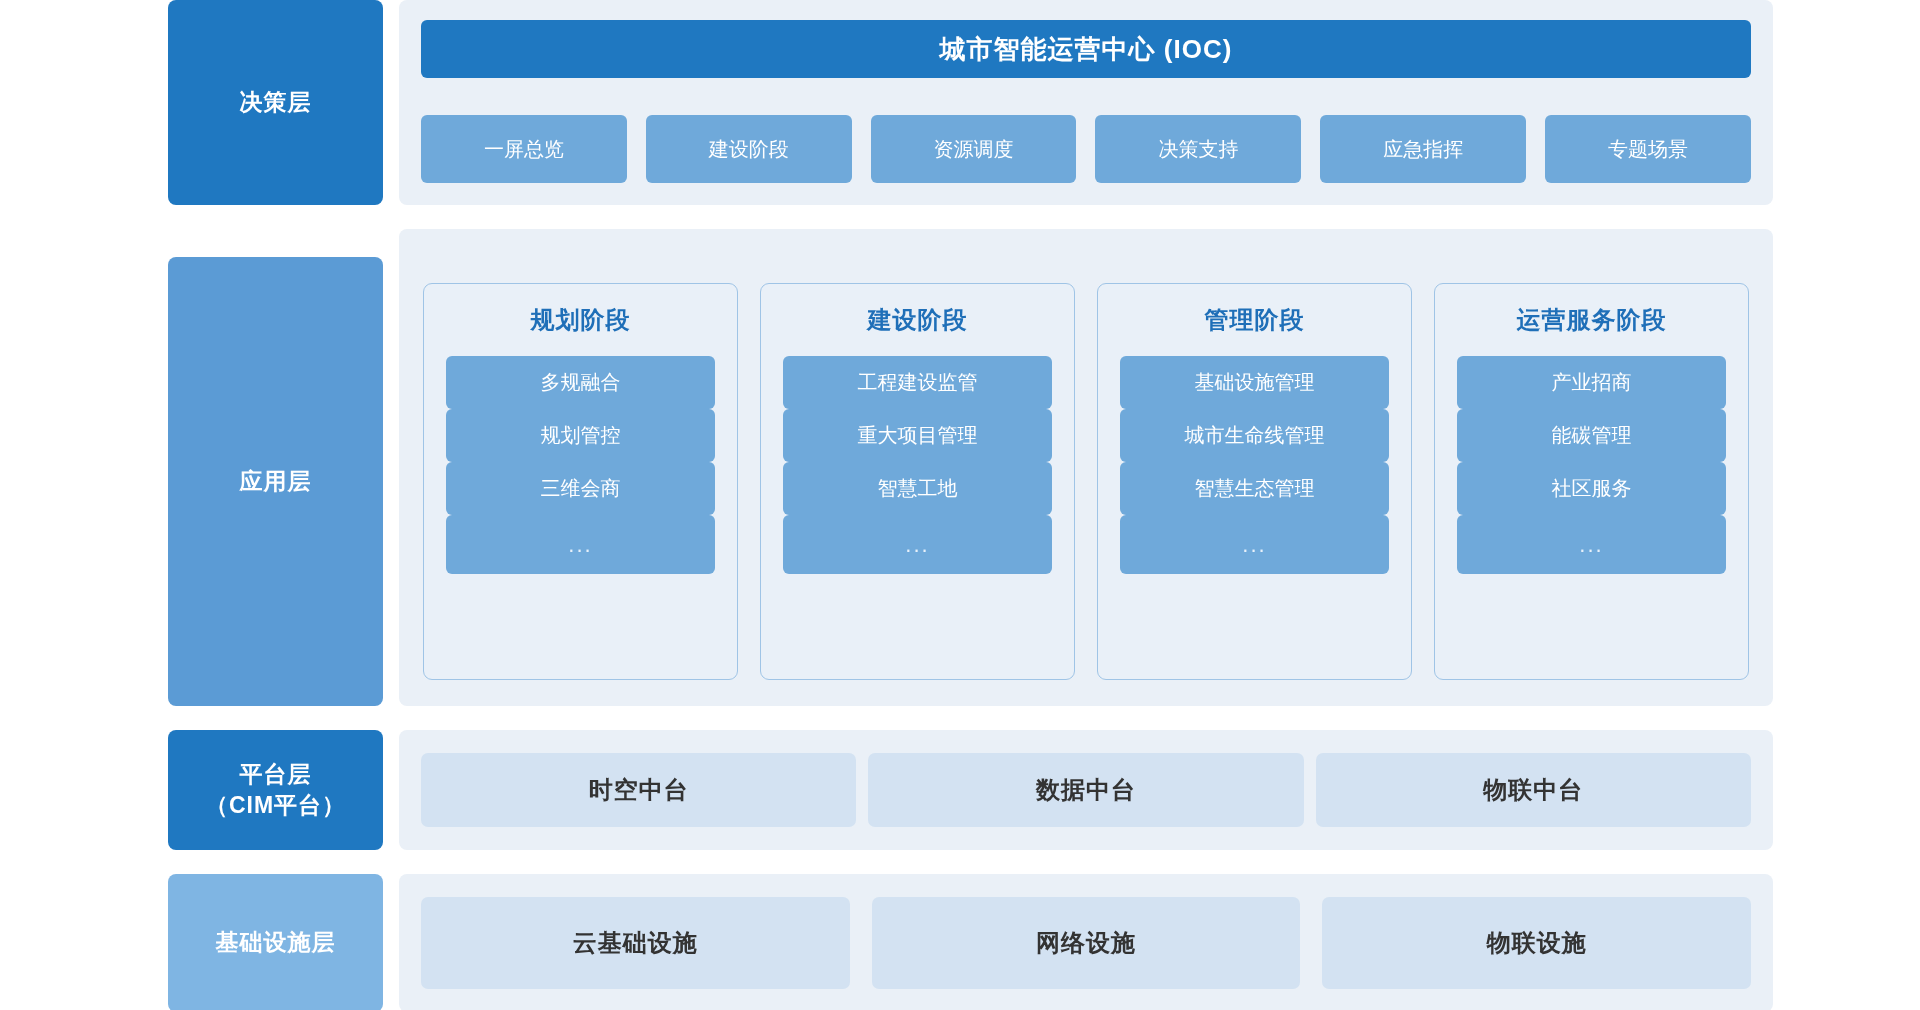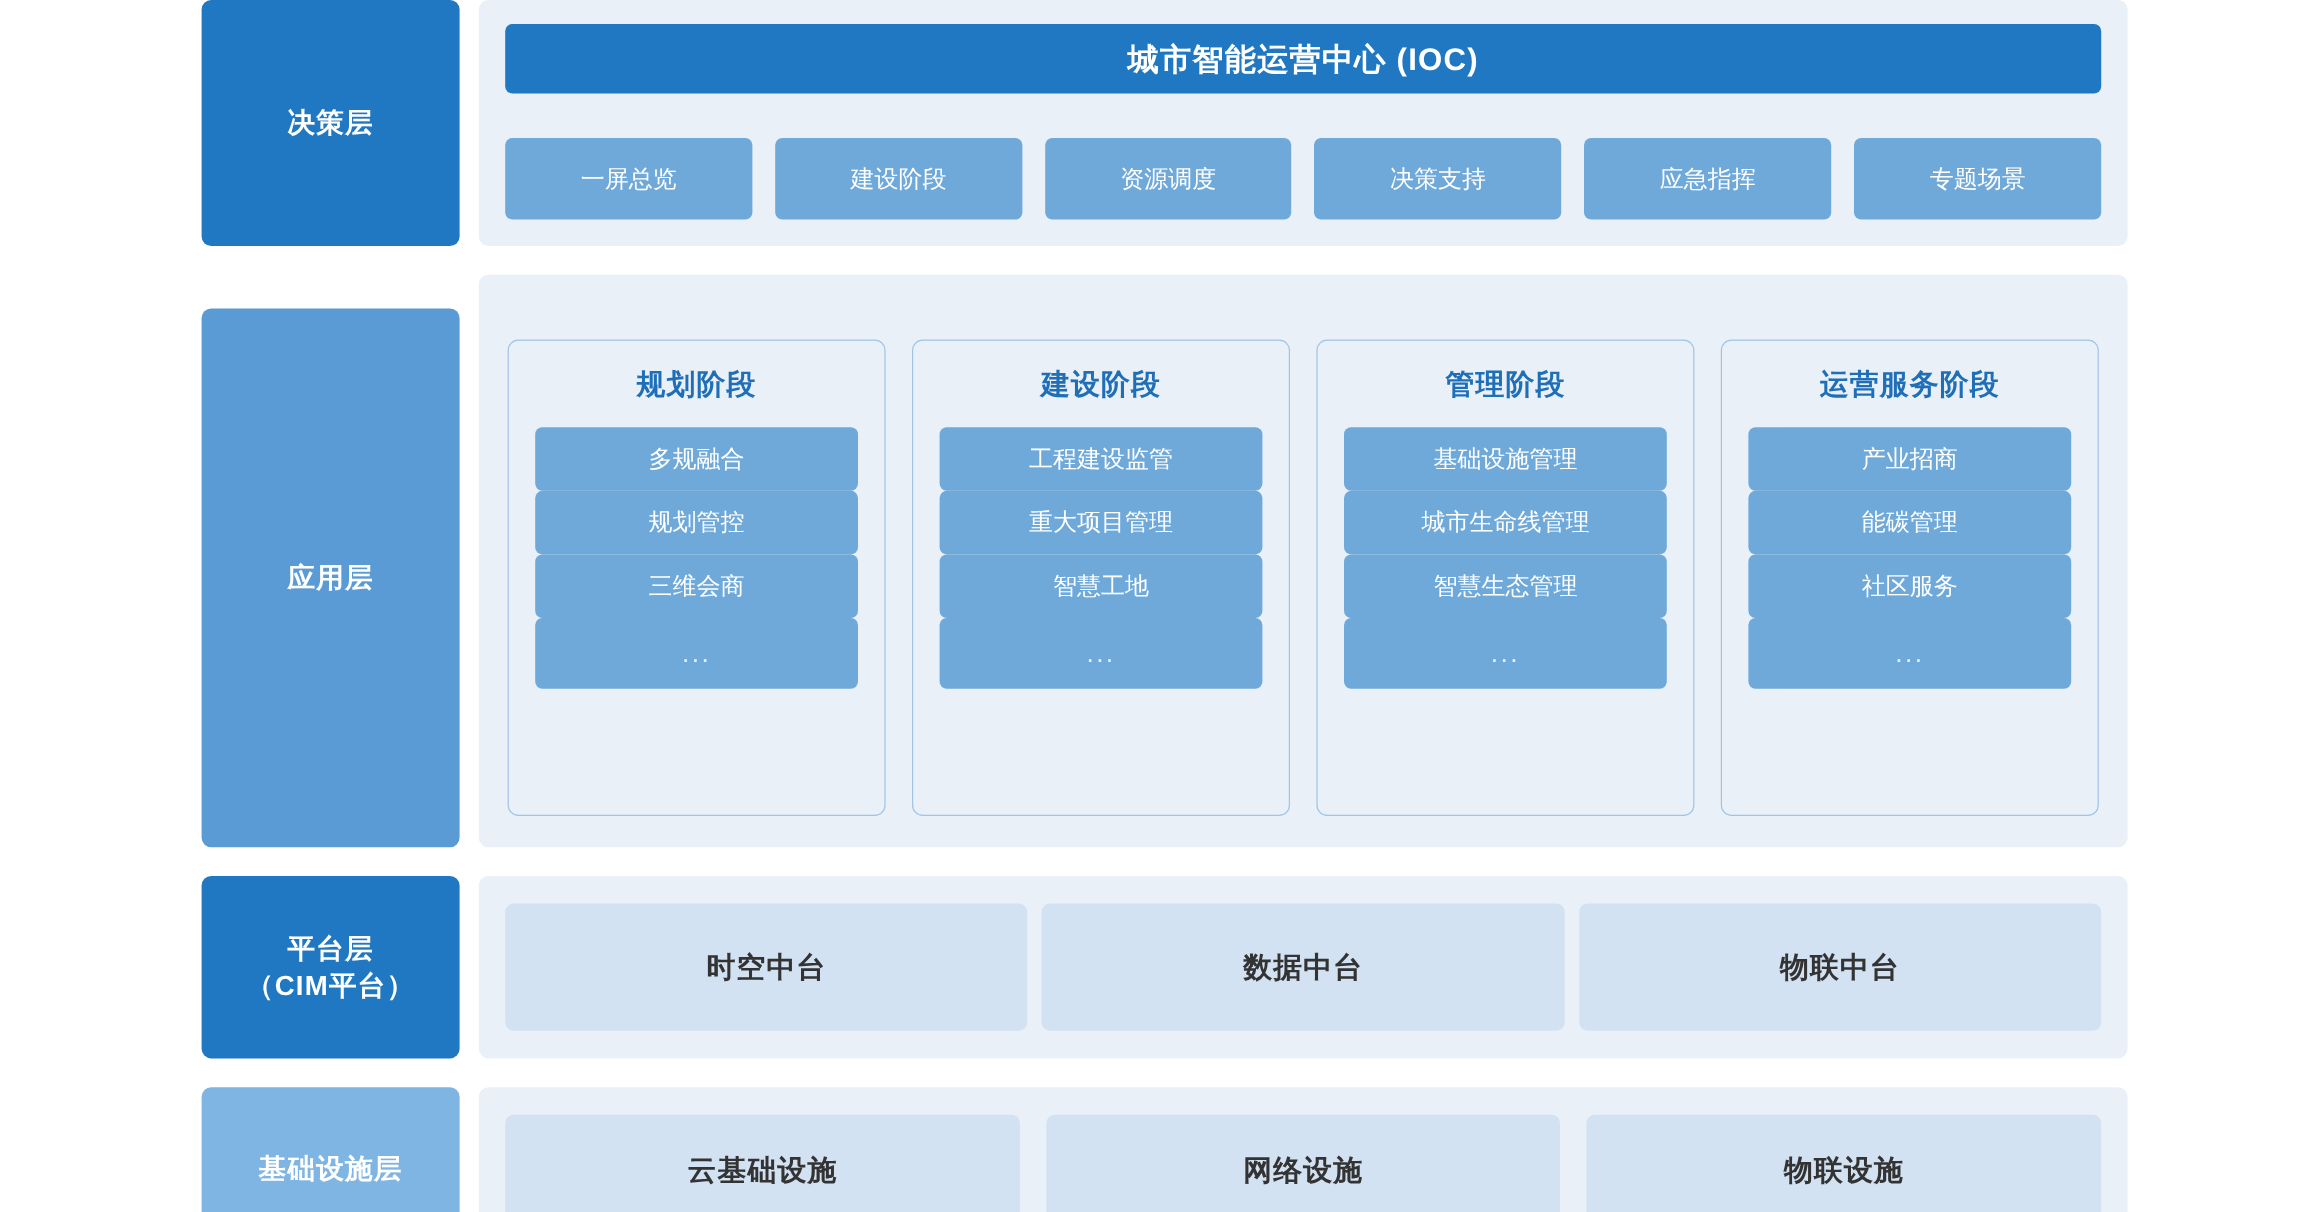--- a/index.html
+++ b/index.html
@@ -128,21 +128,21 @@
     height: 53px;
   }
   .stage-item.ellipsis {
     height: 59px;
     font-size: 22px;
     letter-spacing: 2px;
     color: #e8f1fa;
   }
 
   
-  .row-platform { height: 152px; }
+  .row-platform { height: 120px; }
   .row-platform .layer-label { background: #1f78c1; }
   .row-platform .layer-body {
     padding: 23px 22px;
     display: flex;
     gap: 12px;
   }
   .flat-card {
     flex: 1 1 0;
     background: #d3e2f2;
     border-radius: 7px;

